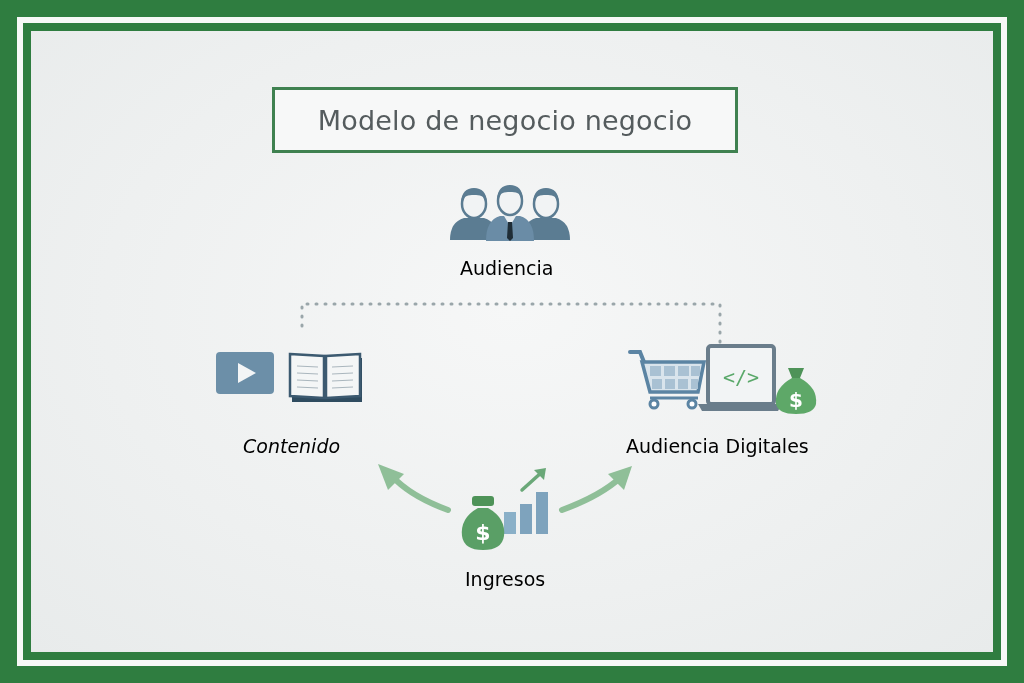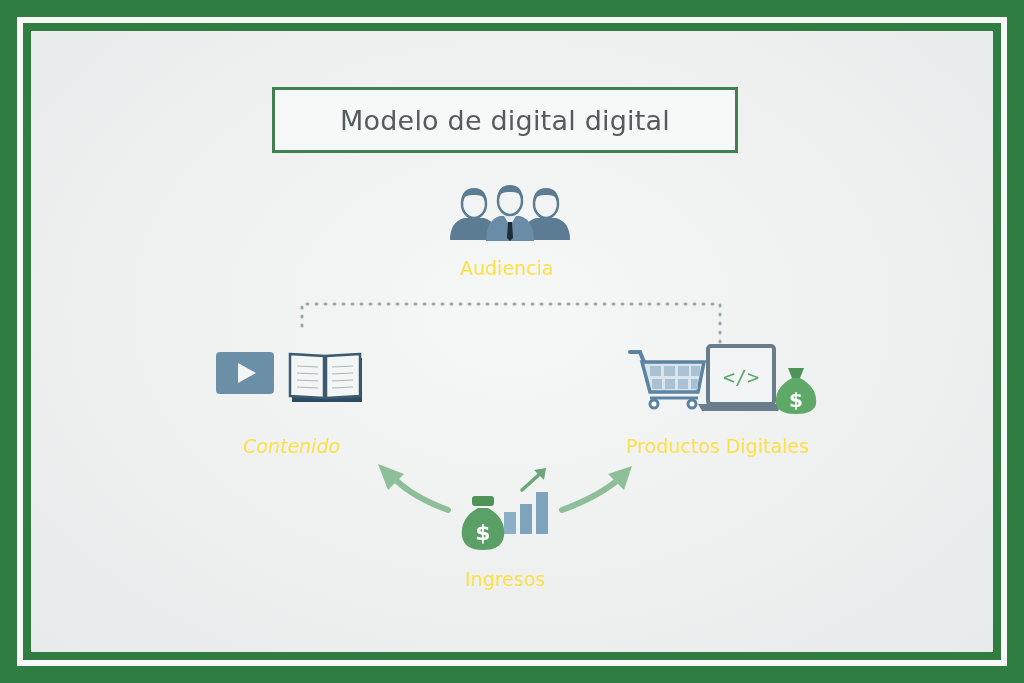--- a/index.html
+++ b/index.html
@@ -5,33 +5,33 @@
   html, body { margin:0; padding:0; }
   body { width:1024px; height:683px; overflow:hidden; background:#2e7d3f; font-family:"DejaVu Sans", sans-serif; }
   .frame { position:absolute; left:0; top:0; width:1024px; height:683px; background:#2f7d40; }
   .white-gap { position:absolute; left:17px; top:17px; right:17px; bottom:17px; background:#f7f8f7; }
   .inner-line { position:absolute; left:23px; top:23px; right:23px; bottom:23px; background:#2f7d40; }
   .canvas { position:absolute; left:31px; top:31px; right:31px; bottom:31px;
     background: radial-gradient(ellipse at 50% 45%, #f6f7f7 0%, #eef0f0 60%, #e8ebeb 100%); }
   .title-box { position:absolute; left:272px; top:87px; width:466px; height:66px; border:3px solid #3f8150; box-sizing:border-box;
     display:flex; align-items:center; justify-content:center; background:#f7f8f8; }
   .title-text { font-size:27px; color:#555c5e; letter-spacing:0.2px; }
-  .label { position:absolute; font-size:19px; color:#fde047; white-space:nowrap;text-align:right; }
+  .label { position:absolute; font-size:19px; color:#000000; white-space:nowrap;text-align:right; }
   svg { position:absolute; overflow:visible; }
 </style>
 </head>
 <body>
 
 <div class="frame"></div>
 <div class="white-gap"></div>
 <div class="inner-line"></div>
 <div class="canvas"></div>
 
 <div class="title-box">
-  <span class="title-text">Modelo de digital digital</span>
+  <span class="title-text">Modelo de negocio negocio</span>
 </div>
 
 <svg style="left:0;top:0;width:1024px;height:683px;">
   <path d="M302 326 L302 304 L720 304 L720 346" fill="none" stroke="#9aa6aa" stroke-width="3" stroke-dasharray="1 8" stroke-linecap="round"></path>
 </svg>
 
 <svg style="left:448px;top:186px;" width="124" height="56" viewBox="0 0 124 56">
   <g>
     <path d="M2 54 Q2 36 16 32 L36 32 Q50 36 50 54 Z" fill="#5b7c92"></path>
     <ellipse cx="26" cy="18" rx="12" ry="14" fill="#f1f3f4" stroke="#5b7c92" stroke-width="2.5"></ellipse>
@@ -93,21 +93,21 @@
 <svg style="left:698px;top:346px;" width="84" height="66" viewBox="0 0 84 66">
   <rect x="10" y="0" width="66" height="58" rx="3" fill="#f2f4f5" stroke="#6a7d8b" stroke-width="4"></rect>
   <path d="M0 58 L84 58 L80 65 L4 65 Z" fill="#6a7d8b"></path>
   <text x="43" y="38" text-anchor="middle" font-family="DejaVu Sans Mono, monospace" font-size="20" fill="#5aa86a">&lt;/&gt;</text>
 </svg>
 <svg style="left:772px;top:366px;" width="48" height="50" viewBox="0 0 48 50">
   <path d="M16 2 L32 2 L28 12 L20 12 Z" fill="#4e9358"></path>
   <path d="M20 12 Q2 22 4 38 Q6 48 24 48 Q42 48 44 38 Q46 22 28 12 Z" fill="#5ea868"></path>
   <text x="24" y="41" text-anchor="middle" font-family="DejaVu Sans, sans-serif" font-weight="bold" font-size="20" fill="#fff">$</text>
 </svg>
-<span class="label" style="left:626px;top:435px;">Productos Digitales</span>
+<span class="label" style="left:626px;top:435px;">Audiencia Digitales</span>
 
 <svg style="left:0;top:0;width:1024px;height:683px;">
   <path d="M448 510 Q410 496 392 476" fill="none" stroke="#8fbf98" stroke-width="6" stroke-linecap="round"></path>
   <path d="M378 464 L404 474 L388 490 Z" fill="#8fbf98"></path>
 </svg>
 <svg style="left:0;top:0;width:1024px;height:683px;">
   <path d="M562 510 Q600 496 620 478" fill="none" stroke="#8fbf98" stroke-width="6" stroke-linecap="round"></path>
   <path d="M632 466 L608 474 L624 490 Z" fill="#8fbf98"></path>
 </svg>
 

